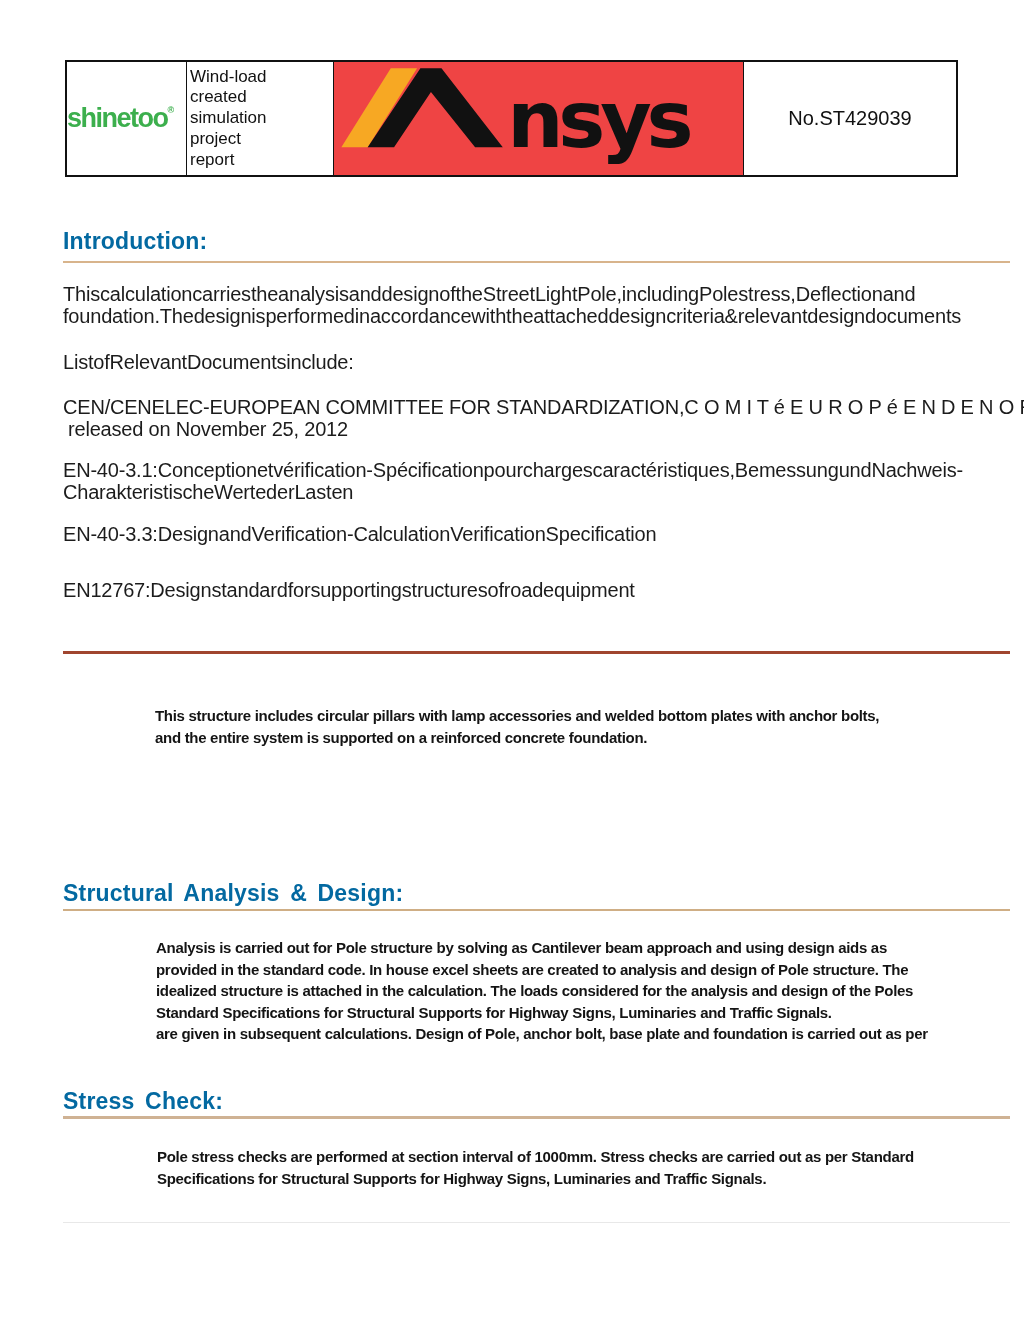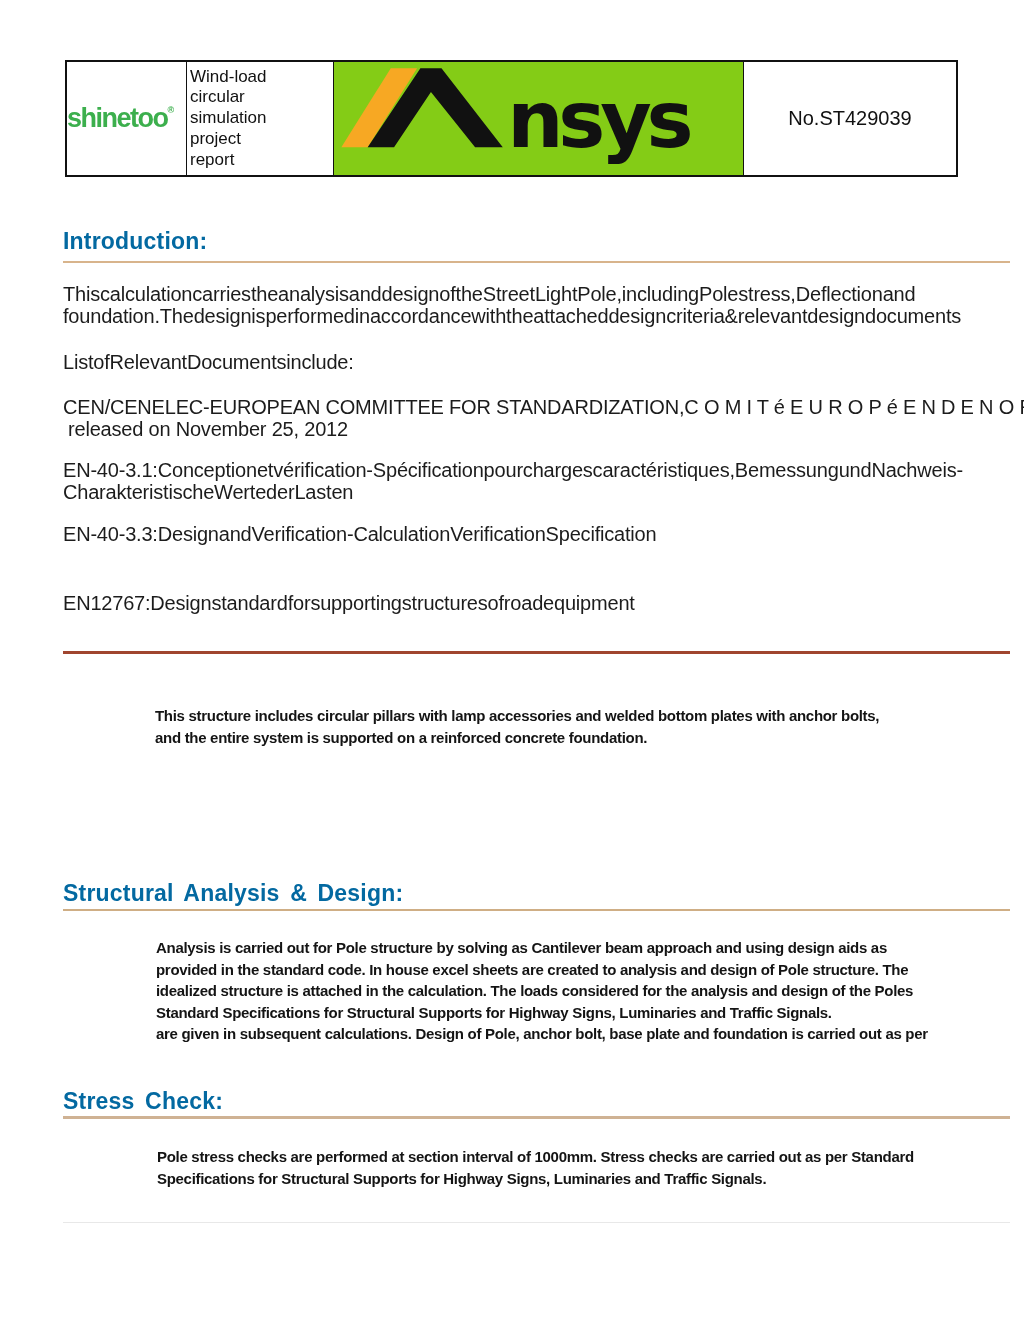--- a/index.html
+++ b/index.html
@@ -14,21 +14,21 @@
   }
   .hdr-cell{box-sizing:border-box;border-right:1px solid #111;display:flex;align-items:center;}
   .hdr-cell:last-child{border-right:none;}
   .cell-brand{width:120px;}
   .brand-word{
     color:#3caf4d;font-weight:bold;font-size:27px;letter-spacing:-1.5px;line-height:1;
   }
   .brand-reg{color:#3caf4d;font-size:9px;vertical-align:14px;font-weight:bold;letter-spacing:0;}
   .cell-title{width:147px;padding:4px 14px 4px 3px;align-items:center;}
   .title-lines{font-size:17px;line-height:1.22;color:#111;}
-  .cell-ansys{width:410px;justify-content:center;background:#84cc16;}
+  .cell-ansys{width:410px;justify-content:center;background:#ef4444;}
   .cell-docno{flex:1;justify-content:center;font-size:20px;color:#111;}
   
   .sec-heading{
     position:absolute;left:63px;font-size:23px;font-weight:bold;color:#0369a1;
     letter-spacing:0.2px;white-space:nowrap;
   }
   .hrule{position:absolute;left:63px;width:947px;}
   .rule-intro{top:261px;height:2px;background:#d8b48c;}
   .rule-desc{top:651px;height:3px;background:#a0452f;}
   .rule-struct{top:909px;height:2px;background:#cfae85;}
@@ -47,21 +47,21 @@
 
 <div id="page">
 
   <div class="hdr-table">
     <div class="hdr-cell cell-brand">
       <span class="brand-word"><span>shinetoo</span><span class="brand-reg">®</span></span>
     </div>
     <div class="hdr-cell cell-title">
       <div class="title-lines">
         <div>Wind-load</div>
-        <div>circular</div>
+        <div>created</div>
         <div>simulation project</div>
         <div>report</div>
       </div>
     </div>
     <div class="hdr-cell cell-ansys">
       <svg width="400" height="112" viewBox="0 0 600 170" style="overflow:visible">
         <polygon points="75,8 115,8 40,128 0,128" fill="#f7a823"></polygon>
         <polygon points="120,8 152,8 245,128 203,128 136,44 80,128 40,128" fill="#111111"></polygon>
         <text x="252" y="128" font-family="'DejaVu Sans',sans-serif" font-weight="bold" font-size="120" letter-spacing="-8" fill="#111111">nsys</text>
       </svg>
@@ -90,21 +90,21 @@
 
   <div class="para" style="top:459px">
     <div class="ln">EN-40-3.1:Conceptionetvérification-Spécificationpourchargescaractéristiques,BemessungundNachweis-</div>
     <div class="ln">CharakteristischeWertederLasten</div>
   </div>
 
   <div class="para" style="top:523px">
     <div class="ln">EN-40-3.3:DesignandVerification-CalculationVerificationSpecification</div>
   </div>
 
-  <div class="para" style="top:592px">
+  <div class="para" style="top:579px">
     <div class="ln">EN12767:Designstandardforsupportingstructuresofroadequipment</div>
   </div>
 
   <div class="hrule rule-desc"></div>
 
   <div class="ipara" style="left:155px;top:705px">
     <div class="ln">This structure includes circular pillars with lamp accessories and welded bottom plates with anchor bolts,</div>
     <div class="ln">and the entire system is supported on a reinforced concrete foundation.</div>
   </div>
 

